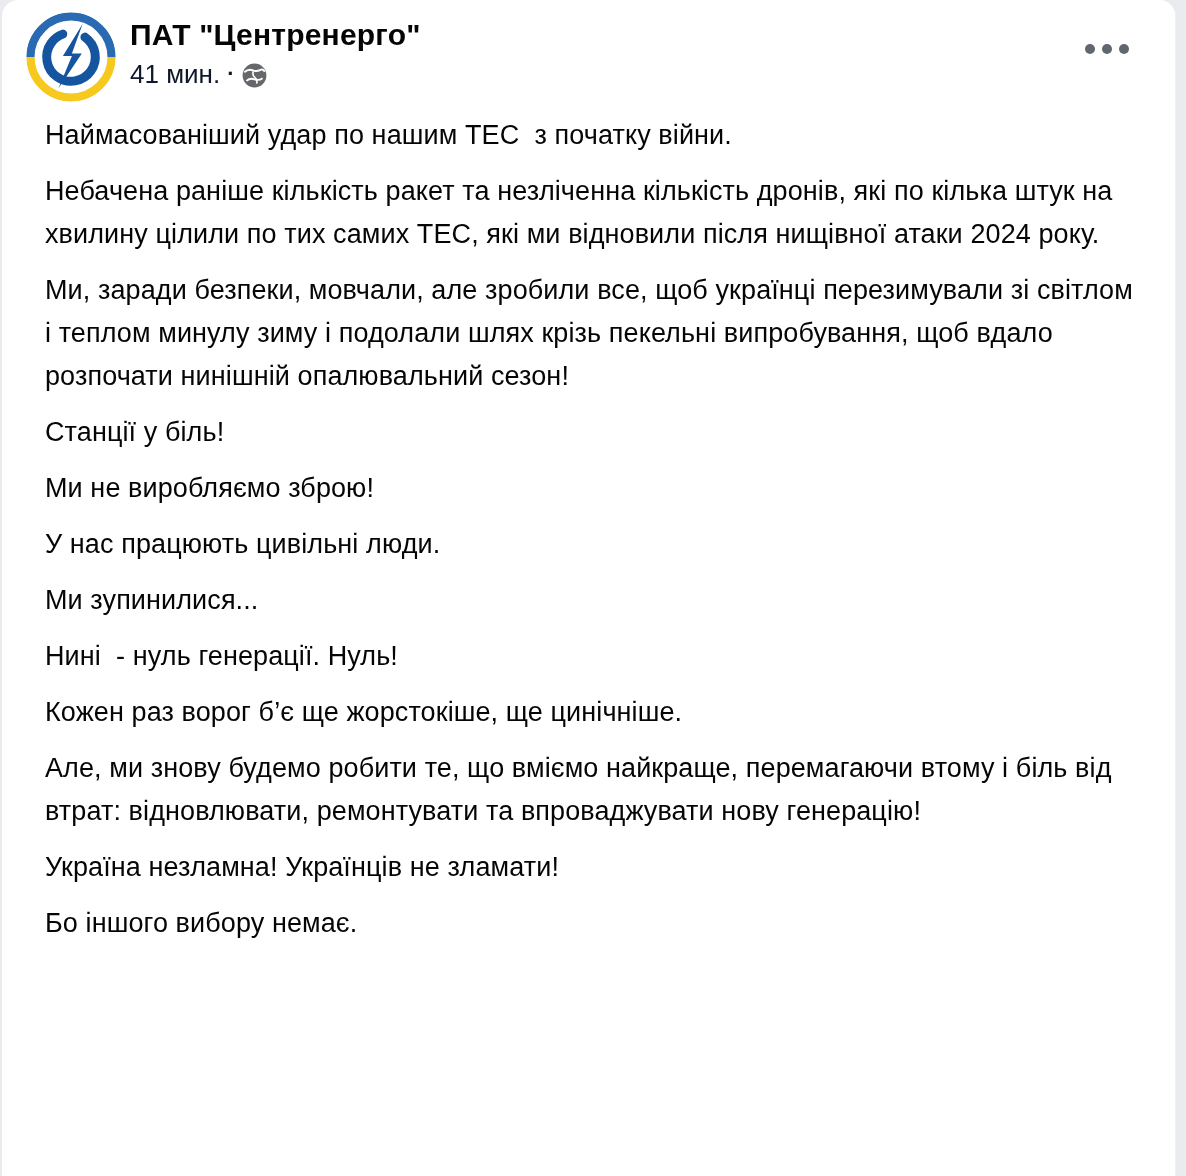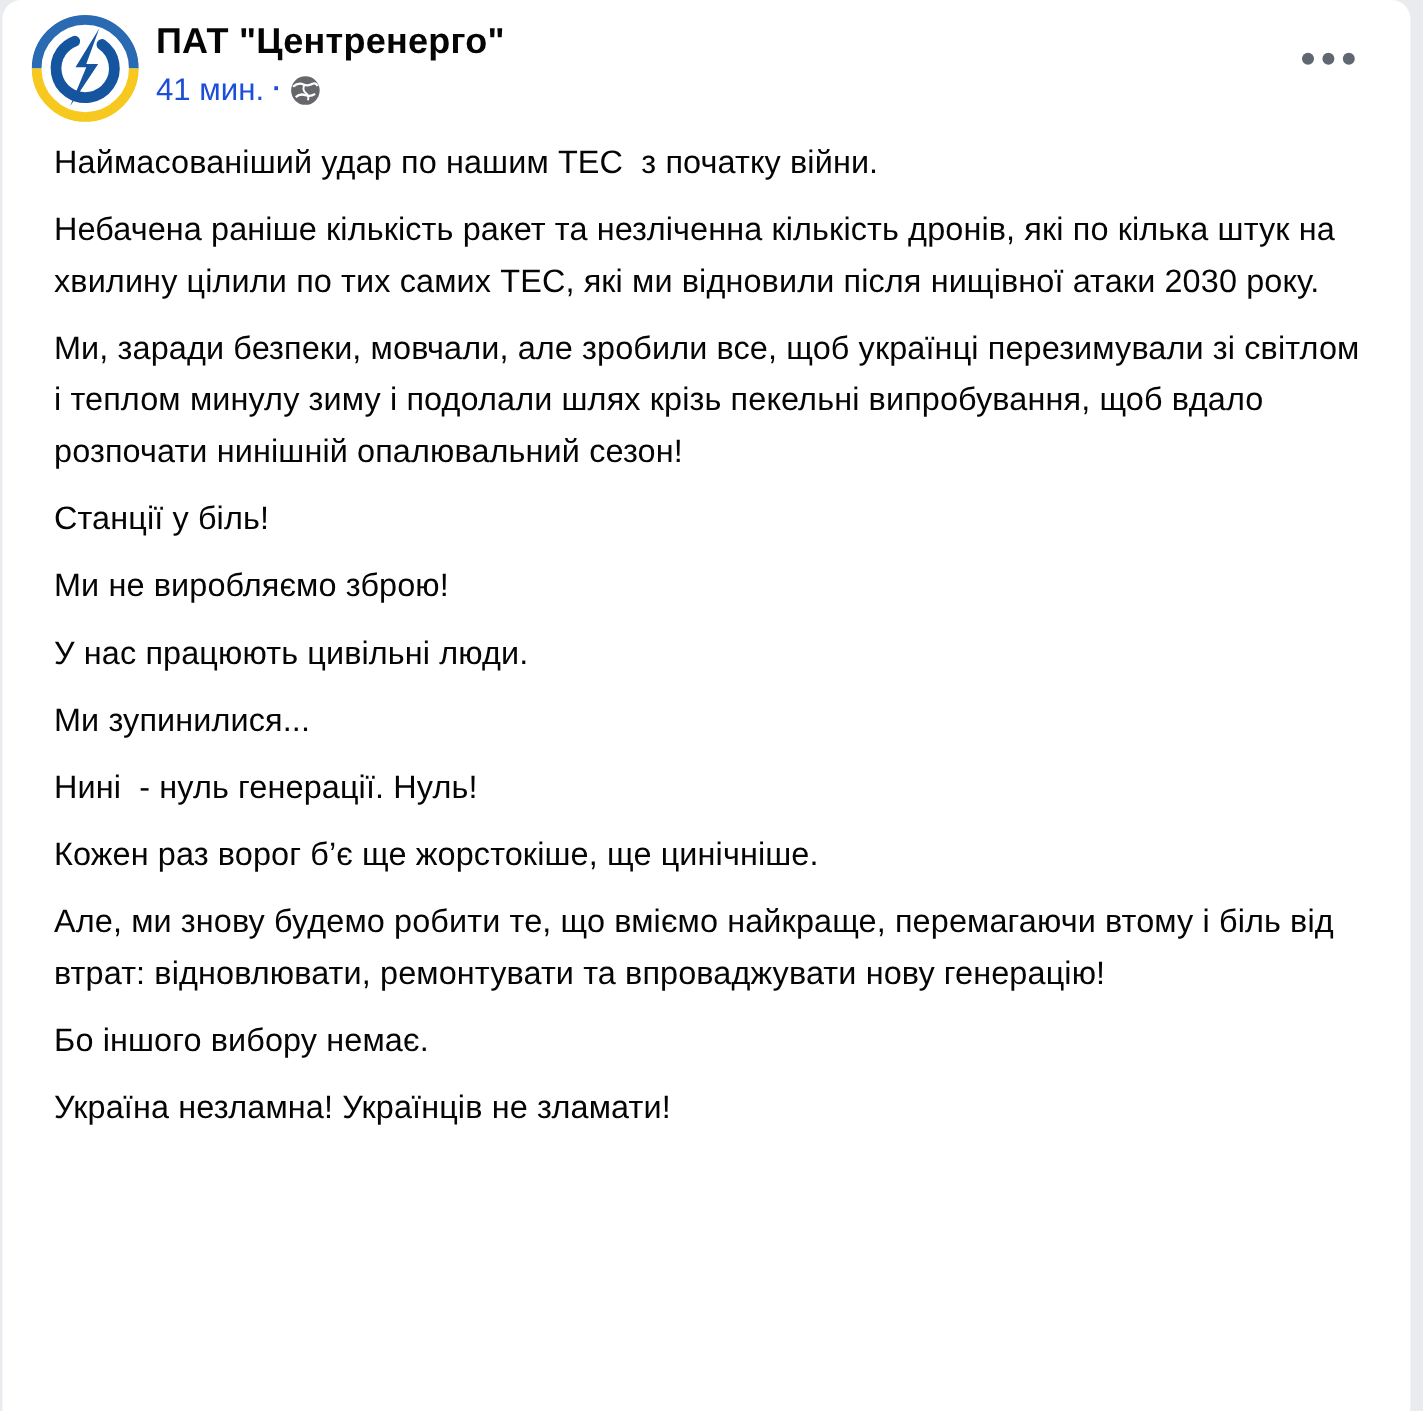--- a/index.html
+++ b/index.html
@@ -47,21 +47,21 @@
     line-height: 38px;
     letter-spacing: 0.2px;
     cursor: pointer;
     display: inline-block;
   }
   .meta-row {
     display: flex;
     align-items: center;
     margin-top: 4px;
     font-size: 26px;
-    color: #1d4ed8;
+    color: #0f172a;
     line-height: 32px;
     text-align: right;
   }
   .meta-sep {
     margin: 0 7px;
     font-weight: 700;
     font-size: 22px;
     line-height: 32px;
   }
   .globe { width: 27px; height: 27px; margin-top: 2px; }
@@ -133,26 +133,26 @@
     <div class="more-button">
       <span class="dot"></span>
       <span class="dot"></span>
       <span class="dot"></span>
     </div>
 
   </div>
 
   <div class="post-body">
     <p>Наймасованіший удар по нашим ТЕС&nbsp; з початку війни.</p>
-    <p>Небачена раніше кількість ракет та незліченна кількість дронів, які по кілька штук на хвилину цілили по тих самих ТЕС, які ми відновили після нищівної атаки 2030 року.</p>
+    <p>Небачена раніше кількість ракет та незліченна кількість дронів, які по кілька штук на хвилину цілили по тих самих ТЕС, які ми відновили після нищівної атаки 2024 року.</p>
     <p>Ми, заради безпеки, мовчали, але зробили все, щоб українці перезимували зі світлом і теплом минулу зиму і подолали шлях крізь пекельні випробування, щоб вдало розпочати нинішній опалювальний сезон!</p>
     <p>Станції у біль!</p>
     <p>Ми не виробляємо зброю!</p>
     <p>У нас працюють цивільні люди.</p>
     <p>Ми зупинилися...</p>
     <p>Нині&nbsp; - нуль генерації. Нуль!</p>
     <p>Кожен раз ворог б’є ще жорстокіше, ще цинічніше.</p>
     <p>Але, ми знову будемо робити те, що вміємо найкраще, перемагаючи втому і біль від втрат: відновлювати, ремонтувати та впроваджувати нову генерацію!</p>
+    <p>Україна незламна! Українців не зламати!</p>
     <p>Бо іншого вибору немає.</p>
-    <p>Україна незламна! Українців не зламати!</p>
   </div>
 
 </div>
 
 </body></html>

